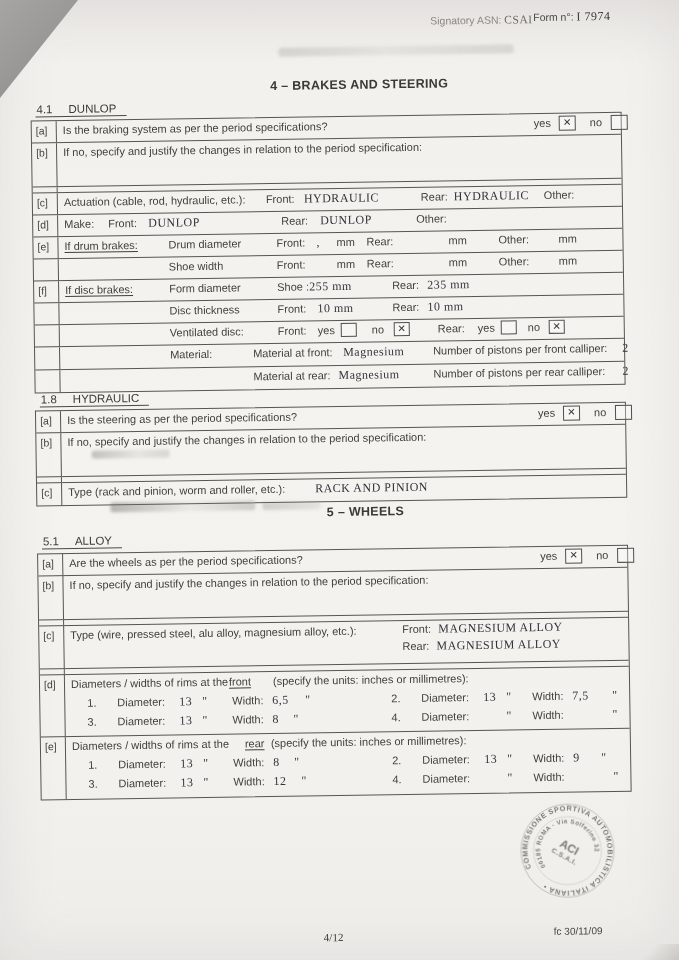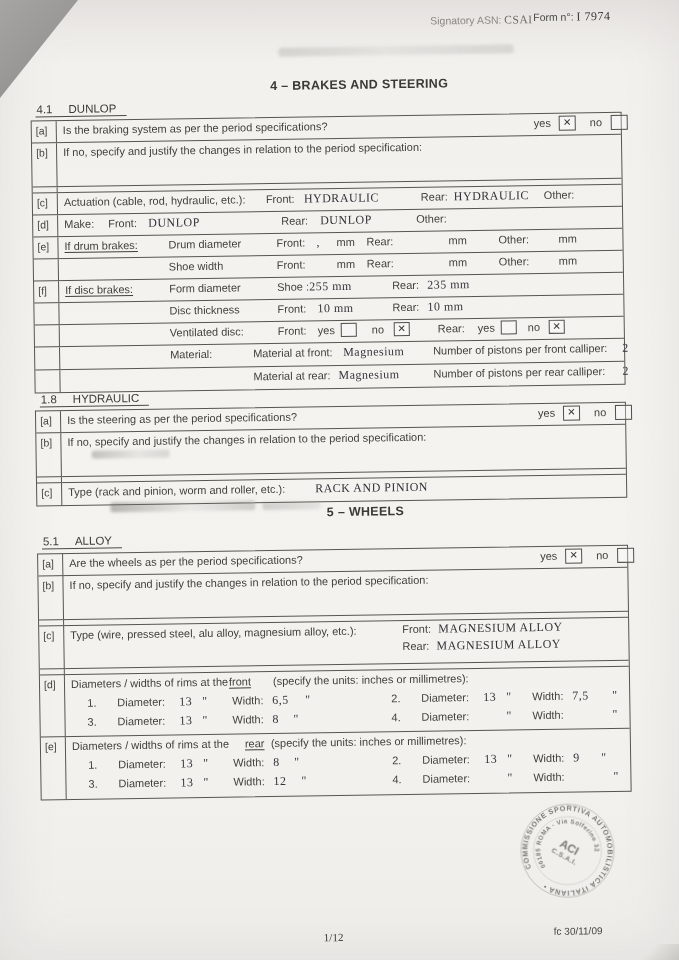--- a/index.html
+++ b/index.html
@@ -380,17 +380,17 @@
         <text font-family="Liberation Sans, sans-serif" font-size="6.2" font-weight="bold" letter-spacing="0.5">
           <textPath href="#ip">00185 ROMA - Via Solferino 32</textPath>
         </text>
         <g transform="translate(57,52) rotate(30)" text-anchor="middle" font-family="Liberation Sans, sans-serif" font-weight="bold">
           <text y="0" font-size="11.5">ACI</text>
           <text y="9" font-size="6.8" letter-spacing="0.5">C.S.A.I.</text>
         </g>
       </g>
     </svg>
 
-    <div class="ftr-page">1/12</div>
+    <div class="ftr-page">4/12</div>
     <div class="ftr-code">fc 30/11/09</div>
 
   </div>
 </div>
 
 </body></html>

